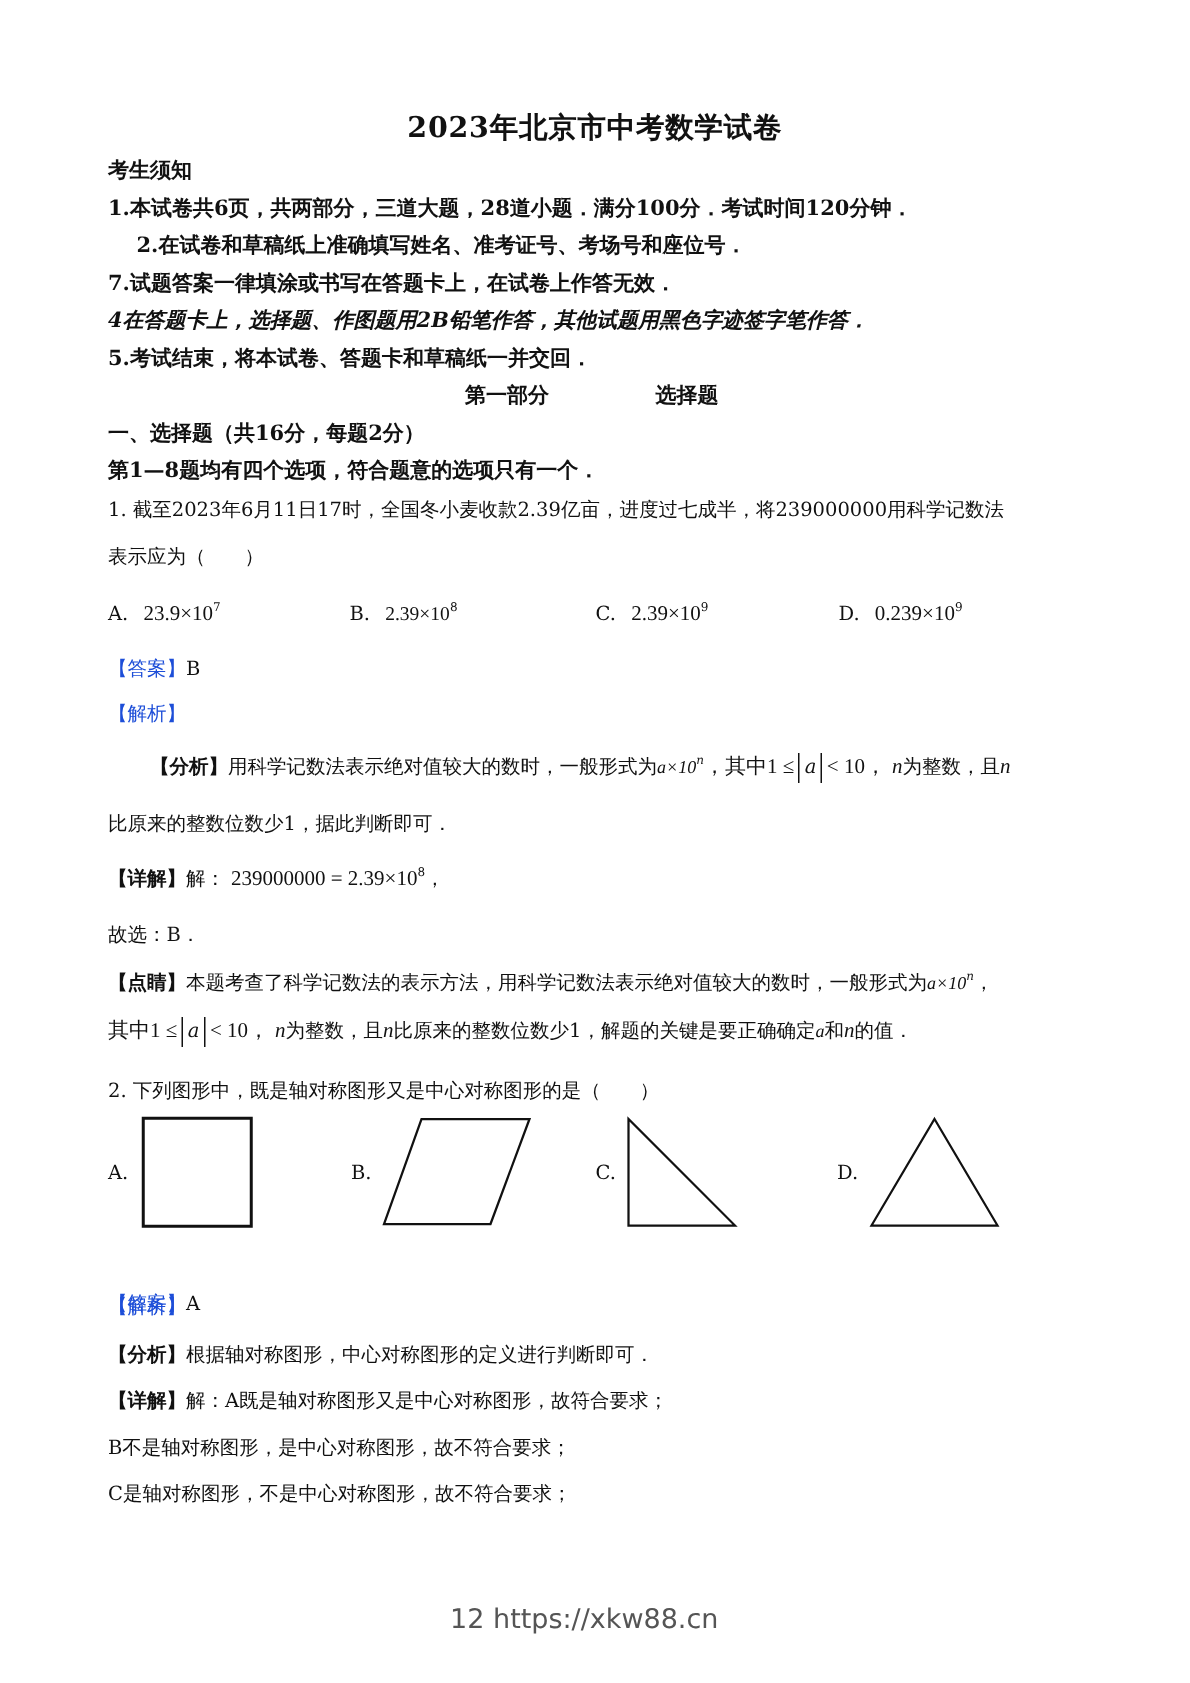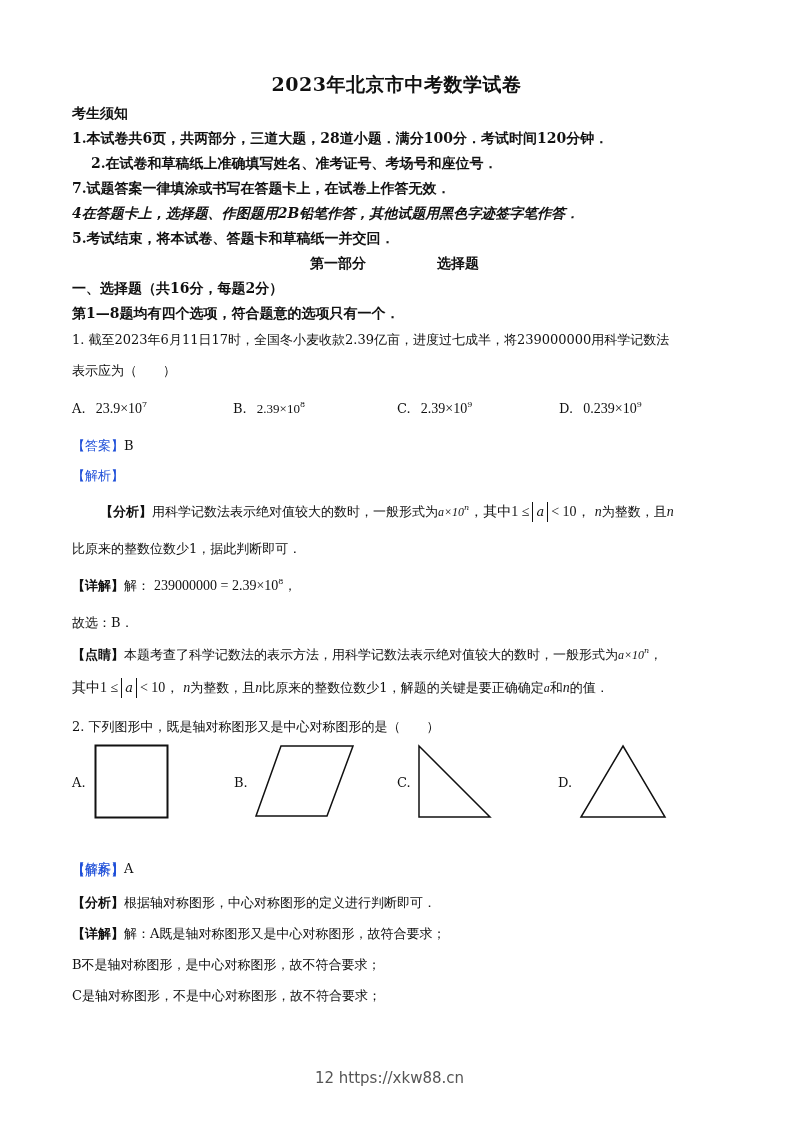--- a/index.html
+++ b/index.html
@@ -17,21 +17,21 @@
   .norm { font-size: 13px; }
   .bracket-lbl { color: #1d4ed8; }
   .bk { font-weight: bold; }
   .math { font-family: "Liberation Serif", "DejaVu Serif", serif; font-size: 14px; }
   .ital { font-style: italic; }
   sup { font-size: 8px; vertical-align: 6px; }
   .absbar { display: inline-block; border-left: 1px solid #111; border-right: 1px solid #111; padding: 0 3px; font-style: italic; font-size: 13px; line-height: 20px; margin: 0 3px; }
   .footer {
     left: 0; width: 779px; top: 1069px; text-align: center;
     font-family: "DejaVu Sans", "Liberation Sans", sans-serif;
-    font-size: 15px; color: #555;
+    font-size: 18px; color: #555;
   }
   svg.shape { position: absolute; }
 </style>
 </head>
 <body>
 
 <div>
 
   <div class="abs title">2023年北京市中考数学试卷</div>
 

